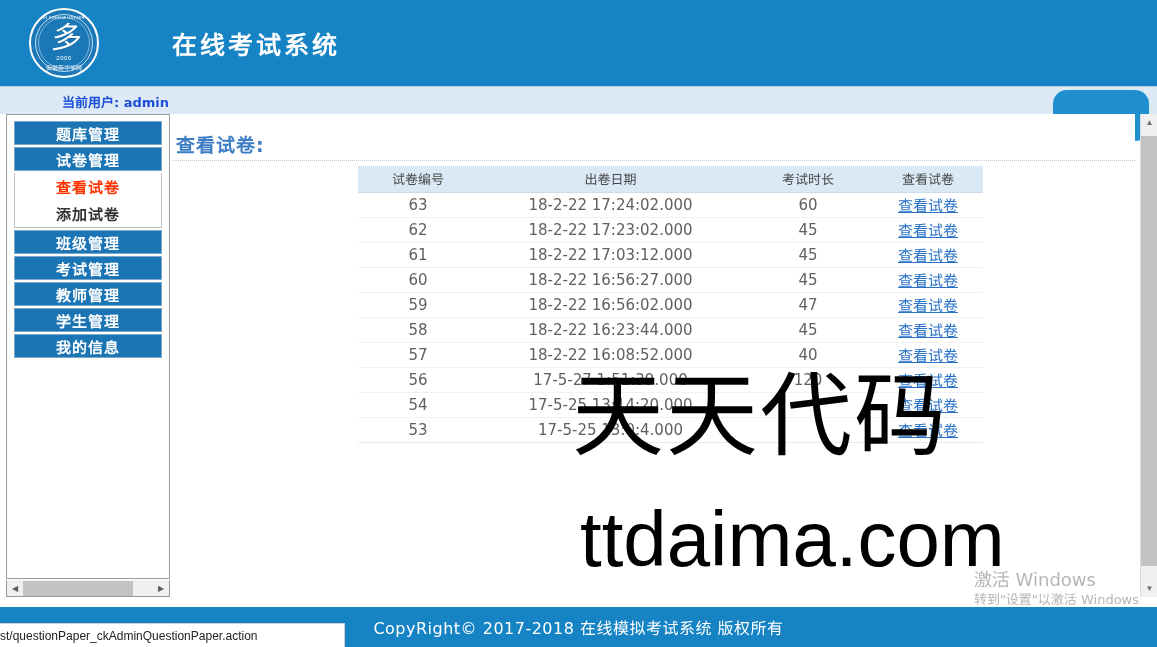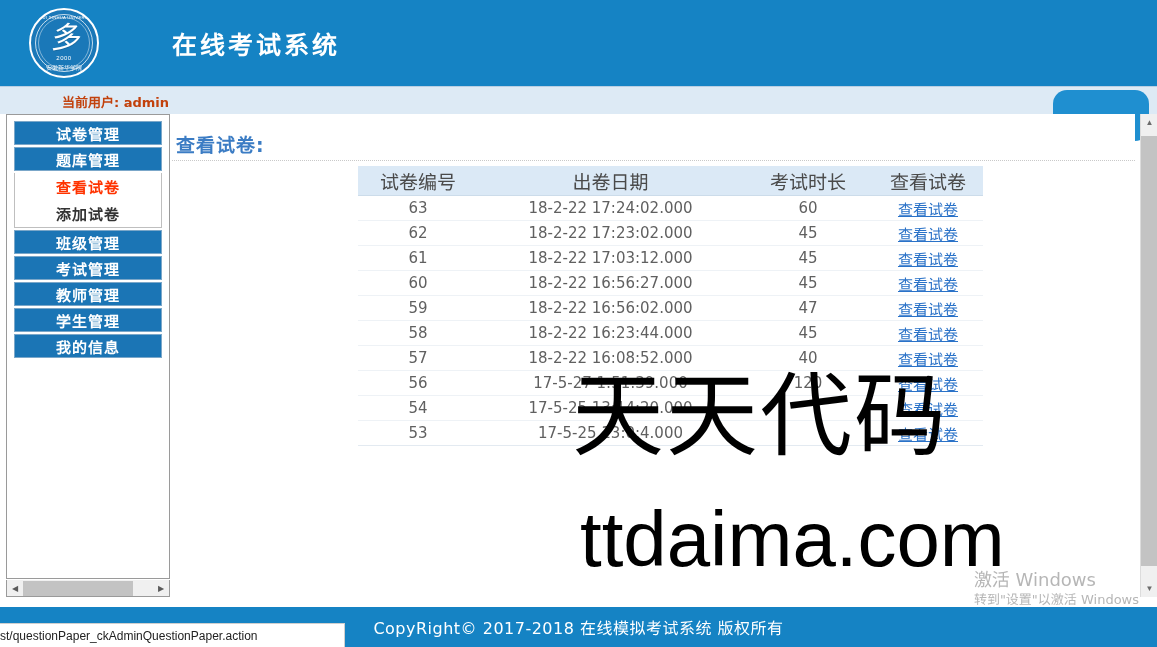--- a/index.html
+++ b/index.html
@@ -100,21 +100,21 @@
   
   .userbar {
     position: absolute; left: 0; top: 86px;
     width: 1157px; height: 28px;
     background: #ddeaf5;
     border-top: 1px solid #b9cfe3;
   }
   .userbar .user-text {
     position: absolute; left: 62px; top: 5px;
     font-size: 13px; font-weight: bold;
-    color: #c2410c;
+    color: #1d4ed8;
     font-family: "DejaVu Sans", "Liberation Sans", sans-serif;
   }
   .logout-btn {
     position: absolute; right: 8px; top: 3px;
     background: #1f8fd0;
     color: #ffffff;
     font-size: 16px;
     font-weight: bold;
     padding: 20px 14px 7px 14px;
     border-radius: 14px;
@@ -214,21 +214,21 @@
     width: 625px;
   }
   table.paper-table {
     width: 625px;
     border-collapse: collapse;
     font-family: "DejaVu Sans", "Liberation Sans", sans-serif;
   }
   table.paper-table th {
     background: #dbe9f6;
     color: #4a4a4a;
-    font-size: 19px;
+    font-size: 13px;
     font-weight: normal;
     height: 26px;
     text-align: center;
     border-bottom: 1px solid #ccdcea;
   }
   table.paper-table td {
     height: 25px;
     text-align: center;
     font-size: 15px;
     color: #606060;
@@ -360,22 +360,22 @@
     <div class="site-title">在线考试系统</div>
   </div>
 
   <div class="userbar">
     <div class="user-text">当前用户: admin</div>
     <div class="logout-btn">退出系统</div>
   </div>
 
   <div class="sidebar-frame">
     <div class="menu">
+      <div class="menu-btn">题库管理</div>
       <div class="menu-btn">试卷管理</div>
-      <div class="menu-btn">题库管理</div>
       <div class="submenu">
         <div class="submenu-item active">查看试卷</div>
         <div class="submenu-item">添加试卷</div>
       </div>
       <div class="menu-btn">班级管理</div>
       <div class="menu-btn">考试管理</div>
       <div class="menu-btn">教师管理</div>
       <div class="menu-btn">学生管理</div>
       <div class="menu-btn">我的信息</div>
     </div>

